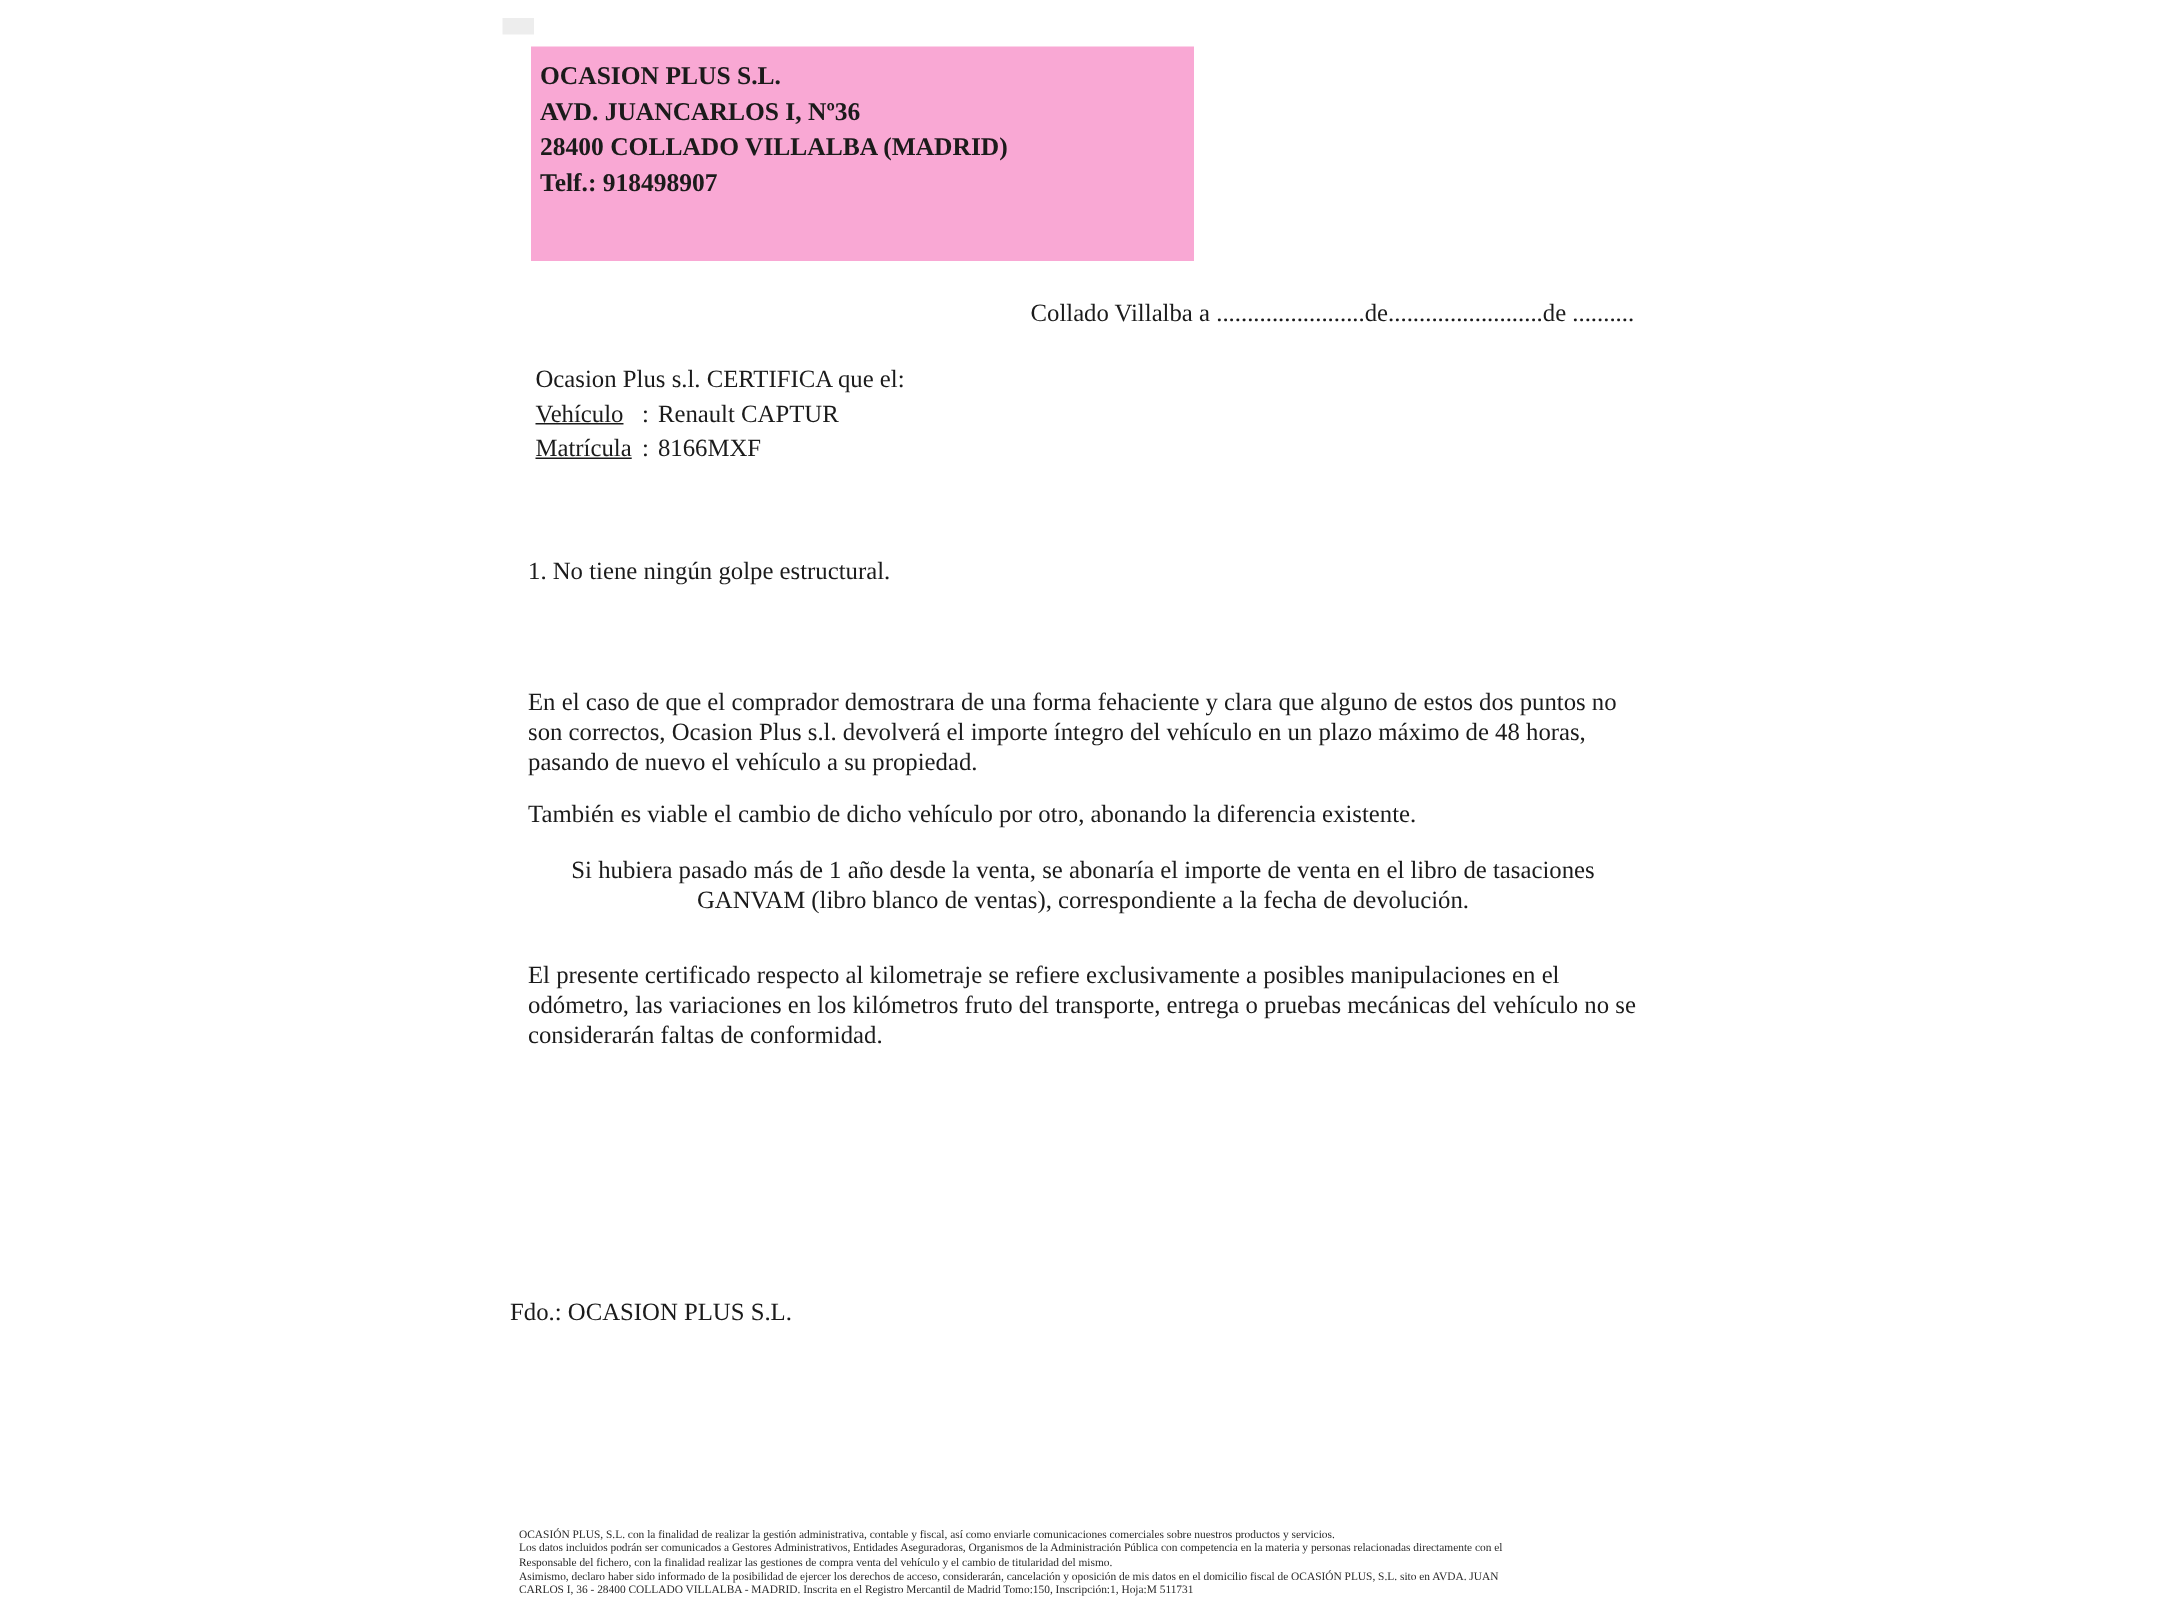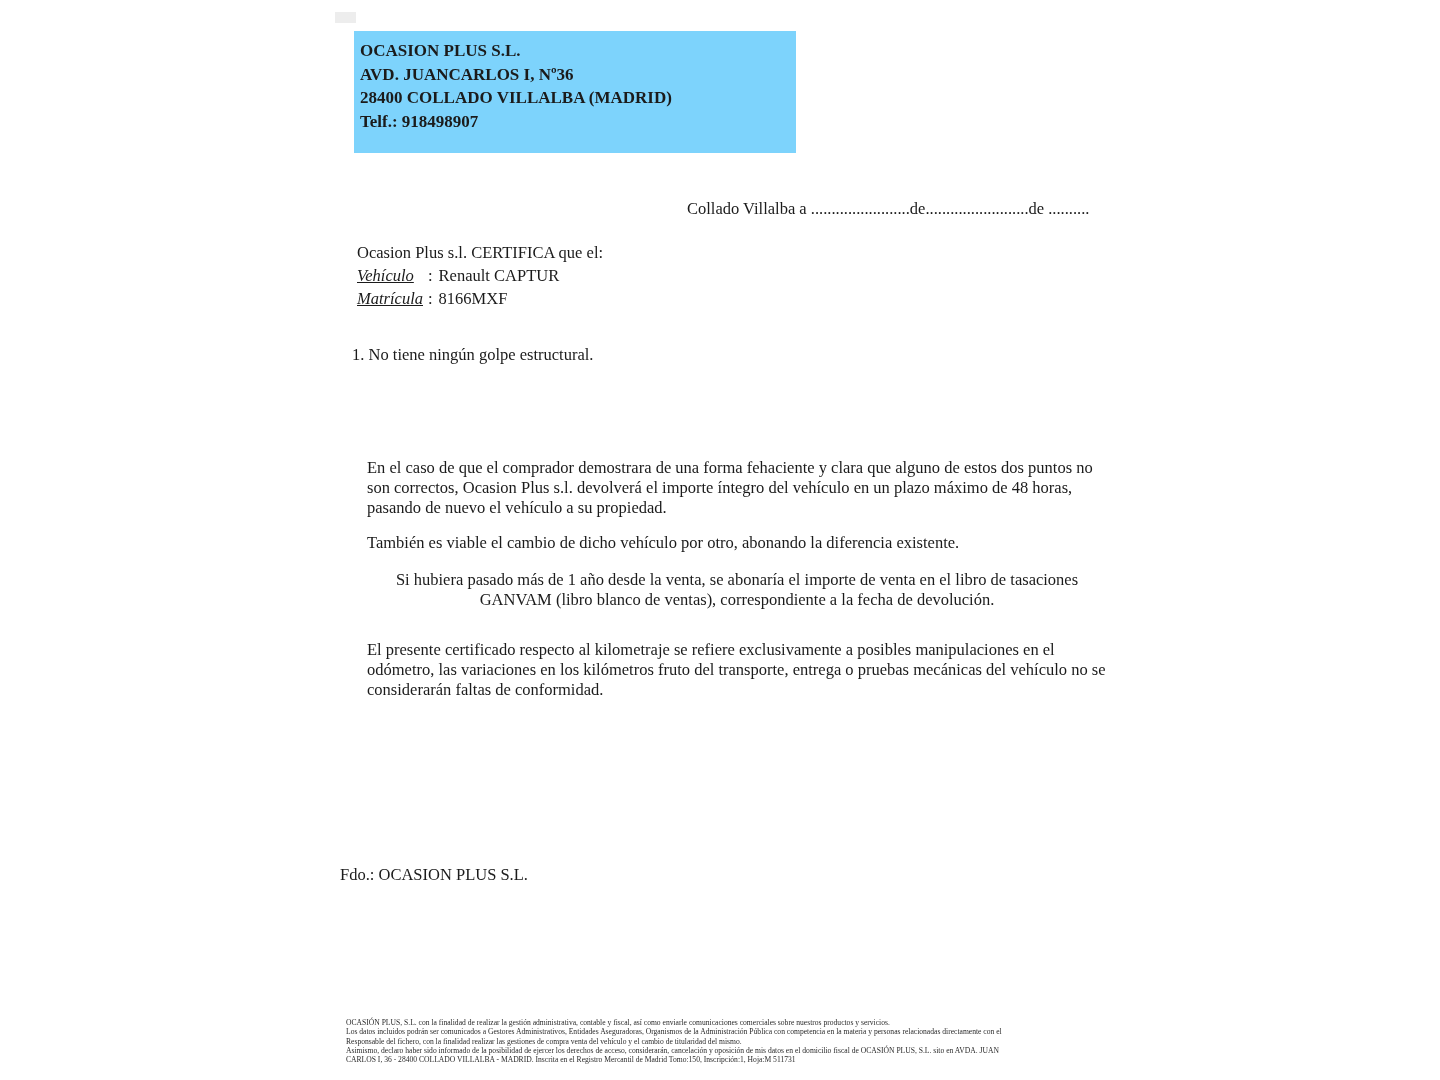--- a/index.html
+++ b/index.html
@@ -24,22 +24,22 @@
     top: 12px;
     width: 21px;
     height: 11px;
     background: #ededed;
   }
   .header-box {
     position: absolute;
     left: 354px;
     top: 31px;
     width: 442px;
-    height: 122px;
-    background: #7dd3fc;
+    height: 143px;
+    background: #f9a8d4;
     padding: 8px 0 0 6px;
     box-sizing: border-box;
   }
   .header-box .hline {
     font-weight: bold;
     font-size: 17px;
     line-height: 23.5px;
     white-space: nowrap;
   }
   .date-line {
@@ -55,40 +55,39 @@
     top: 242px;
     font-size: 16.5px;
     line-height: 22.8px;
   }
   .certify .field .lbl {
     display: inline-block;
     width: 71px;
   }
   .certify .field .u {
     text-decoration: underline;
-    font-style: italic;
   }
   .certify .field .sep {
     margin-right: 6px;
   }
   .point {
     position: absolute;
     left: 352px;
     font-size: 16.5px;
     white-space: nowrap;
+    margin-top: 26px;
   }
   .p1 { top: 345px; }
   .p2 { top: 384px; }
   .para {
     position: absolute;
     left: 352px;
     width: 740px;
     font-size: 16.5px;
     line-height: 19.9px;
-    margin-left: 15px;
   }
   .pa { top: 458px; }
   .pb { top: 533px; }
   .pc { top: 570px; text-align: center; }
   .pd { top: 640px; }
   .signature {
     position: absolute;
     left: 340px;
     top: 865px;
     font-size: 16.5px;

